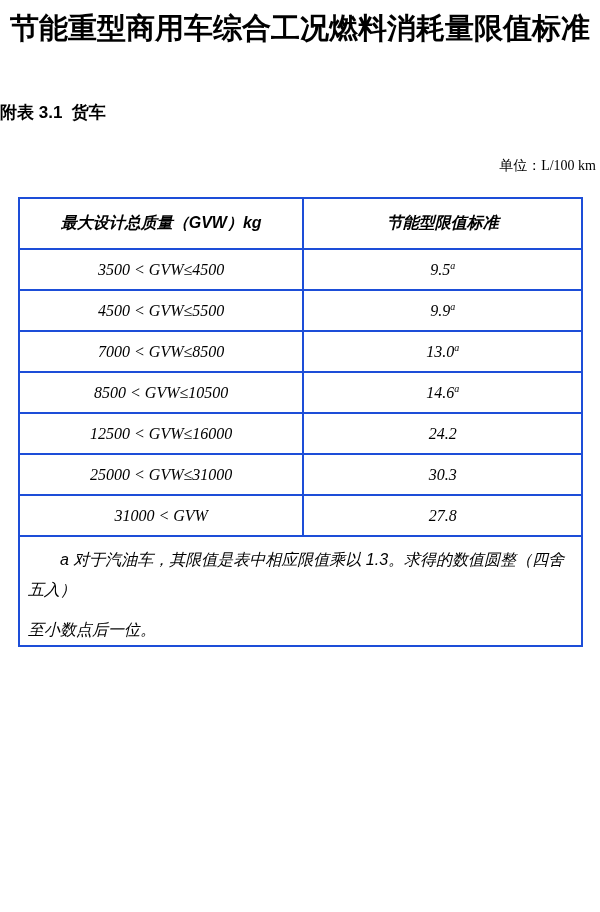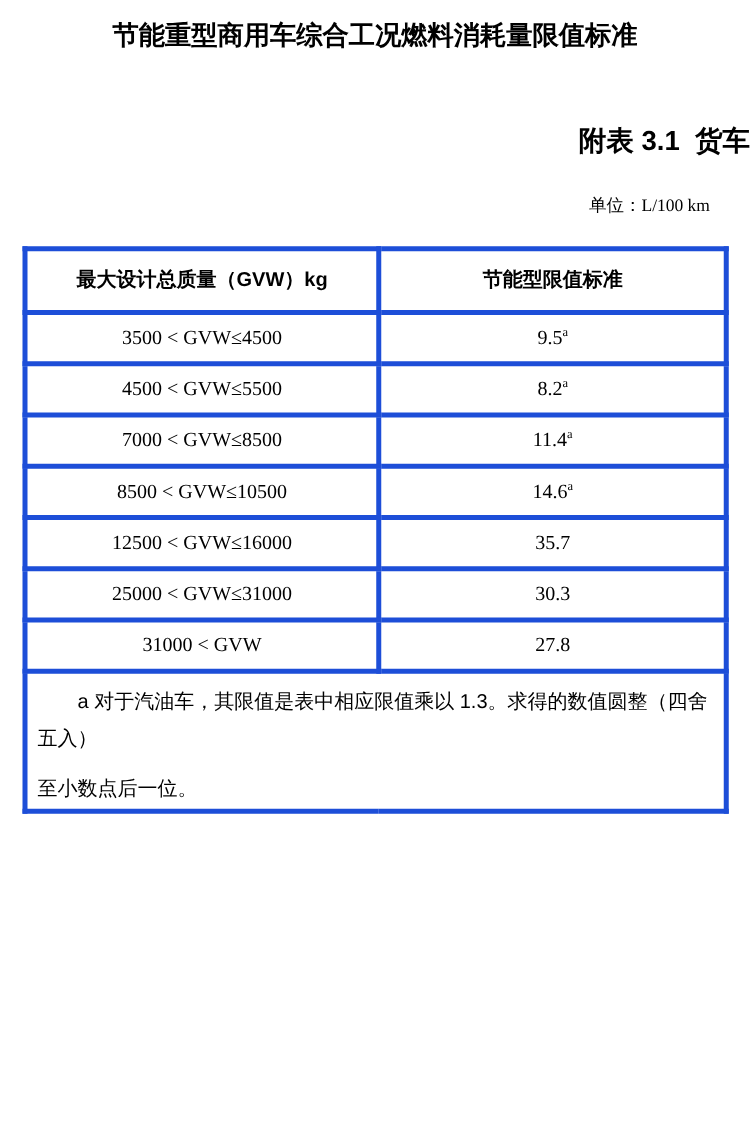--- a/index.html
+++ b/index.html
@@ -17,54 +17,55 @@
     height: 912px;
     background: #ffffff;
     position: relative;
   }
   .doc-title {
     margin: 0;
     padding-top: 8px;
     text-align: center;
     font-family: "Liberation Serif", "DejaVu Serif", serif;
     font-weight: bold;
-    font-size: 21px;
+    font-size: 29px;
     line-height: 40px;
     letter-spacing: 0px;
     white-space: nowrap;
   }
   .table-caption {
     margin-top: 56px;
-    text-align: right;
+    text-align: left;
     font-family: "Liberation Sans", "DejaVu Sans", sans-serif;
     font-weight: bold;
-    font-size: 22px;
+    font-size: 17px;
     line-height: 18px;
     white-space: pre;
   }
   .unit-label {
     margin-top: 36px;
-    margin-right: 32px;
+    margin-right: 4px;
     text-align: right;
     font-family: "Liberation Serif", "DejaVu Serif", serif;
     font-size: 14px;
     line-height: 16px;
   }
   table.limits {
     border-collapse: collapse;
     margin: 23px 17px 0 18px;
     width: 565px;
     table-layout: fixed;
   }
   table.limits th,
   table.limits td {
-    border: 4px solid #1d4ed8;
+    border: 2px solid #1d4ed8;
     text-align: center;
     vertical-align: middle;
     padding: 0;
+    font-style: italic;
   }
   table.limits th {
     height: 51px;
     font-family: "Liberation Sans", "DejaVu Sans", sans-serif;
     font-weight: bold;
     font-size: 16px;
   }
   table.limits td.cell {
     height: 41px;
     font-family: "Liberation Serif", "DejaVu Serif", serif;
@@ -115,33 +116,33 @@
         <th>节能型限值标准</th>
       </tr>
     </thead>
     <tbody>
       <tr>
         <td class="cell">3500 &lt; GVW≤4500</td>
         <td class="cell"><span>9.5</span><sup>a</sup></td>
       </tr>
       <tr>
         <td class="cell">4500 &lt; GVW≤5500</td>
-        <td class="cell"><span>8.2</span><sup>a</sup></td>
+        <td class="cell"><span>9.9</span><sup>a</sup></td>
       </tr>
       <tr>
         <td class="cell">7000 &lt; GVW≤8500</td>
-        <td class="cell"><span>11.4</span><sup>a</sup></td>
+        <td class="cell"><span>13.0</span><sup>a</sup></td>
       </tr>
       <tr>
         <td class="cell">8500 &lt; GVW≤10500</td>
         <td class="cell"><span>14.6</span><sup>a</sup></td>
       </tr>
       <tr>
         <td class="cell">12500 &lt; GVW≤16000</td>
-        <td class="cell"><span>35.7</span><sup></sup></td>
+        <td class="cell"><span>24.2</span><sup></sup></td>
       </tr>
       <tr>
         <td class="cell">25000 &lt; GVW≤31000</td>
         <td class="cell"><span>30.3</span><sup></sup></td>
       </tr>
       <tr>
         <td class="cell">31000 &lt; GVW</td>
         <td class="cell"><span>27.8</span><sup></sup></td>
       </tr>
     </tbody>

